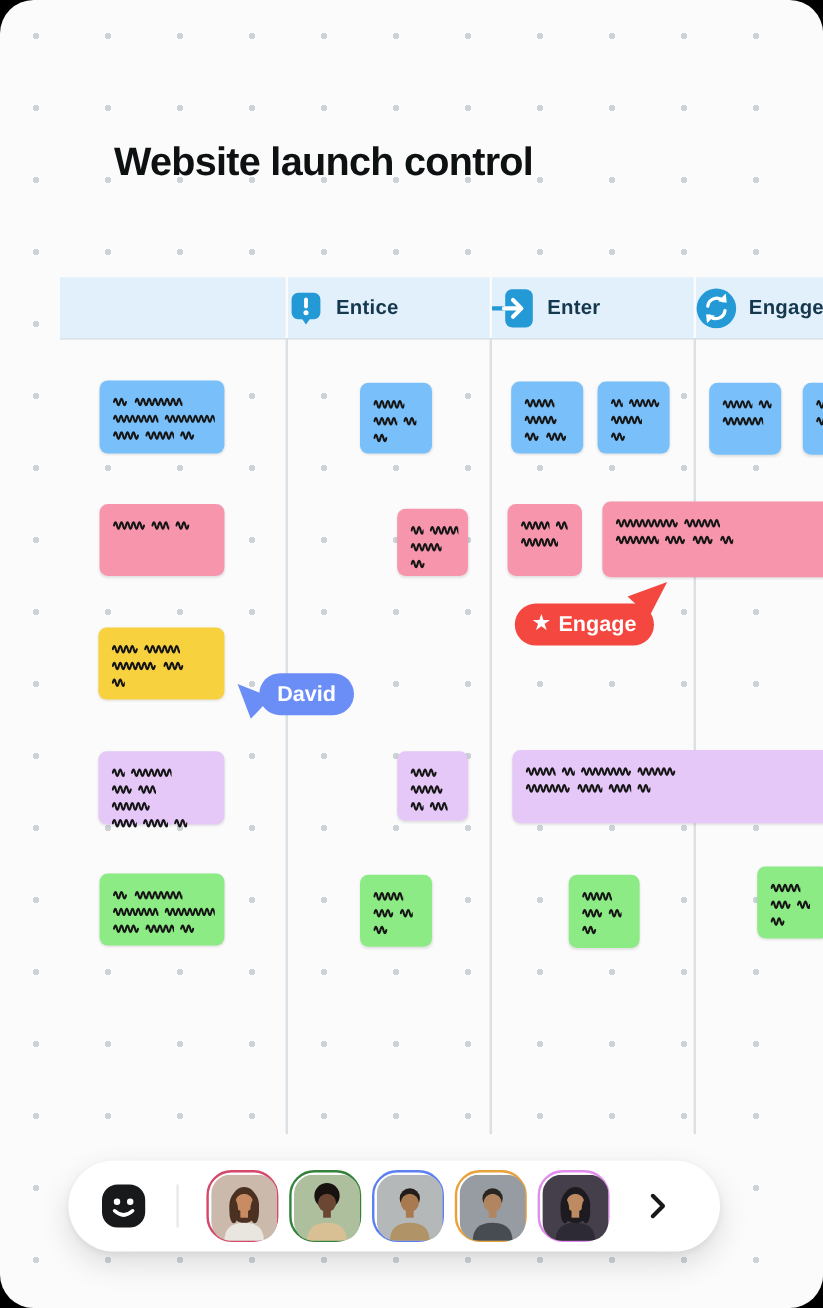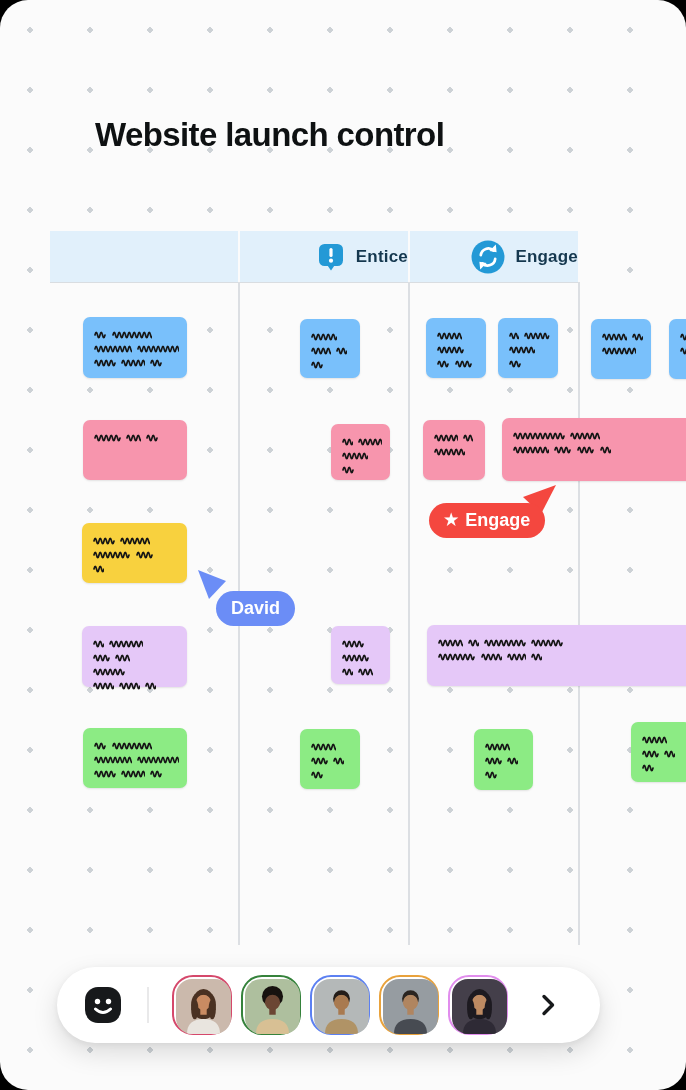--- a/index.html
+++ b/index.html
@@ -1,21 +1,21 @@
 <!DOCTYPE html>
 <html><head>
 <meta charset="utf-8">
 <style>
   html,body{margin:0;padding:0;width:686px;height:1090px;background:#000;font-family:"Liberation Sans",sans-serif;}
   .card{position:absolute;inset:0;background:#fbfbfb;border-radius:28px;overflow:hidden;
     background-image:radial-gradient(circle,#cdd2d6 0 2.6px,rgba(0,0,0,0) 2.8px);
     background-size:60px 60px;background-position:0 0;}
   .title{position:absolute;left:50px;top:116px;font-size:33px;font-weight:bold;color:#0e1112;letter-spacing:-0.6px;margin-left:45px;}
   .thead{position:absolute;left:50px;top:231px;height:51px;display:flex;box-shadow:0 1px 0 #d9dde1;}
-  .thead .cell{background:#e1f0fb;height:51px;width:168px;flex:none;display:flex;align-items:center;justify-content:flex-end;gap:10px;margin-left:2px;}
+  .thead .cell{background:#e1f0fb;height:51px;width:168px;flex:none;display:flex;align-items:center;justify-content:flex-start;gap:10px;margin-left:2px;}
   .thead .cell:first-child{width:188px;margin-left:0;}
   .cell .clabel{font-size:17px;font-weight:600;color:#15384f;letter-spacing:.2px;white-space:nowrap;}
   .col-line{position:absolute;top:282px;width:2px;height:663px;background:#dcdfe3;}
   .note{position:absolute;border-radius:7px;padding:10px 8px 0 11px;box-sizing:border-box;box-shadow:0 1px 2px rgba(0,0,0,.10);}
   .sline{display:flex;gap:5px;align-items:center;height:14px;}
   .cursor-arrow{position:absolute;}
   .cursor-label{position:absolute;display:flex;align-items:center;gap:7px;color:#fff;font-weight:bold;font-size:18px;border-radius:18px;padding:0 15px;height:35px;box-sizing:border-box;white-space:nowrap;}
   .cursor-label .star{font-size:16px;line-height:1;transform:translateY(-1px);}
   .toolbar{position:absolute;left:57px;top:967px;width:543px;height:76px;background:#fff;border-radius:38px;
     box-shadow:0 10px 26px rgba(0,0,0,.13),0 2px 6px rgba(0,0,0,.06);display:flex;align-items:center;padding:0 0 0 26px;box-sizing:border-box;}
@@ -39,20 +39,31 @@
             <rect x="3" y="2" width="24" height="22" rx="5.5" fill="#2399d6"></rect>
             <path d="M11.5 23.5 L15 28.5 L18.5 23.5 Z" fill="#2399d6"></path>
             <rect x="13.4" y="6" width="3.2" height="9" rx="1.6" fill="#fff"></rect>
             <circle cx="15" cy="18.7" r="2.1" fill="#fff"></circle>
           </svg>
         </span>
         <span class="clabel">Entice</span>
       </div>
       <div class="cell">
         <span style="display: flex;">
+          <svg width="36" height="34" viewBox="0 0 36 34">
+            <rect x="11" y="1" width="23" height="32" rx="6" fill="#2399d6"></rect>
+            <path d="M1 17 H13" stroke="#2399d6" stroke-width="3.4" stroke-linecap="round"></path>
+            <path d="M10 17 H23" stroke="#fff" stroke-width="3.4" stroke-linecap="round"></path>
+            <path d="M17.5 10 L24.5 17 L17.5 24" fill="none" stroke="#fff" stroke-width="3.4" stroke-linecap="round" stroke-linejoin="round"></path>
+          </svg>
+        </span>
+        <span class="clabel">Enter</span>
+      </div>
+      <div class="cell">
+        <span style="display: flex;">
           <svg width="34" height="34" viewBox="0 0 34 34">
             <circle cx="17" cy="17" r="16.5" fill="#2399d6"></circle>
             <path d="M9.8 15.2 A7.6 7.6 0 0 1 22.6 10.6" fill="none" stroke="#fff" stroke-width="2.7" stroke-linecap="round"></path>
             <path d="M24.8 4.6 L25.6 12.2 L18.4 11 Z" fill="#fff"></path>
             <path d="M24.2 18.8 A7.6 7.6 0 0 1 11.4 23.4" fill="none" stroke="#fff" stroke-width="2.7" stroke-linecap="round"></path>
             <path d="M9.2 29.4 L8.4 21.8 L15.6 23 Z" fill="#fff"></path>
           </svg>
         </span>
         <span class="clabel">Engage</span>
       </div>
@@ -445,21 +456,21 @@
           <svg class="sq" width="12" height="10" viewBox="0 0 12 10">
             <path d="M1 6 q1.25 -5.5 2.5 0 t2.5 0 q1.25 -5.5 2.5 0 t2.5 0" fill="none" stroke="#161616" stroke-width="1.7" stroke-linecap="round"></path>
           </svg>
         </div>
       </div>
     </div>
   <div id="cursors-layer">
       <div class="cursor-arrow" style="left: 196px; top: 570px;"><svg width="34" height="32" viewBox="0 0 34 32">
           <polygon points="2,0 30,11 13,29" fill="#6b8df6"></polygon>
         </svg></div>
-      <div class="cursor-label" style="left: 216px; top: 591px; background: rgb(107, 141, 246); justify-content: flex-end;">
+      <div class="cursor-label" style="left: 216px; top: 561px; background: rgb(107, 141, 246); justify-content: flex-end;">
         <span>David</span>
       </div>
       <div class="cursor-arrow" style="left: 521px; top: 484px;"><svg width="36" height="32" viewBox="0 0 36 32">
           <polygon points="35,1 20,30 2,13" fill="#f4473f"></polygon>
         </svg></div>
       <div class="cursor-label" style="left: 429px; top: 503px; background: rgb(244, 71, 63);">
         <span class="star">★</span>
         <span>Engage</span>
       </div>
     </div>

